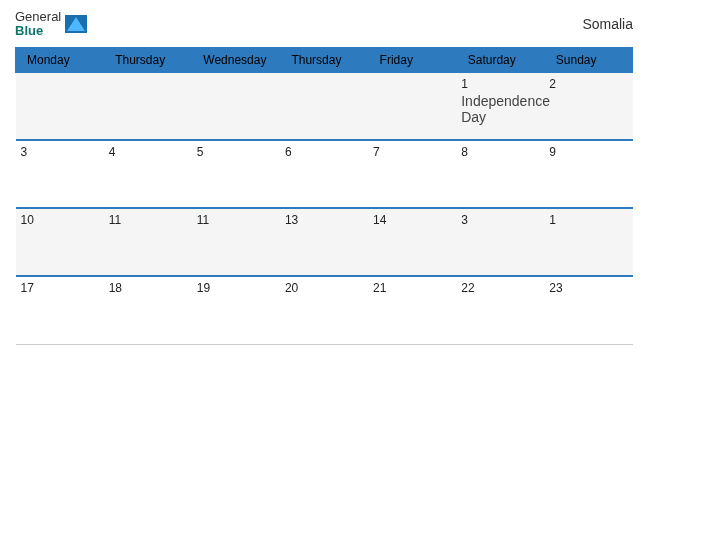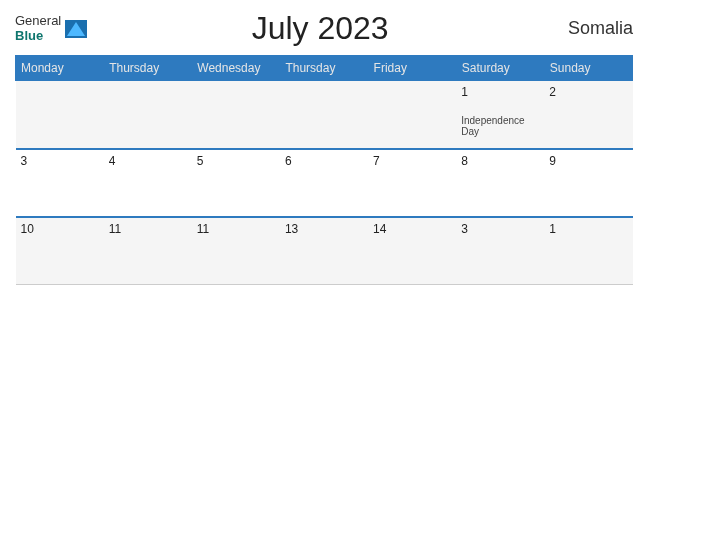--- a/index.html
+++ b/index.html
@@ -40,36 +40,36 @@
       margin-left: 2px;
     }
     .title {
       font-size: 32px;
       font-weight: normal;
       color: #222;
       text-align: center;
       flex: 1;
     }
     .country {
-      font-size: 18px;
+      font-size: 14px;
       color: #333;
       text-align: right;
       min-width: 80px;
     }
     .calendar {
       width: 100%;
       border-collapse: collapse;
       table-layout: fixed;
     }
     .calendar thead tr th {
       background: #2e7abf;
-      color: #e5e5e5;
+      color: #000000;
       font-size: 12px;
       font-weight: normal;
-      padding: 5px 5px;
+      padding: 5px 11px;
       text-align: left;
       border: 1px solid #2e7abf;
     }
     .calendar tbody tr td {
       vertical-align: top;
       padding: 4px 5px 4px 5px;
       height: 68px;
       border-bottom: 1px solid #ccc;
       border-top: none;
       border-left: none;
@@ -80,24 +80,24 @@
     }
     .calendar tbody tr:nth-child(odd) td {
       background: #f5f5f5;
     }
     .calendar tbody tr td .day-num {
       font-size: 12px;
       color: #222;
       display: block;
     }
     .calendar tbody tr td .holiday {
-      font-size: 10px;
+      font-size: 14px;
       color: #444;
       display: block;
-      margin-top: 16px;
+      margin-top: 2px;
     }
     .week-sep {
       border-top: 2px solid #2e7abf !important;
     }
     .empty-cell {
       background: #fff !important;
     }
     .calendar tbody tr:nth-child(odd) .empty-cell {
       background: #f5f5f5 !important;
     }
@@ -113,21 +113,20 @@
         <span class="general">General</span>
         <span class="blue">Blue</span>
       </div>
 
       <svg class="logo-flag" viewBox="0 0 22 18">
         <polygon points="0,0 22,0 22,18 0,18" fill="#1a6faf"></polygon>
         <polygon points="11,2 20,16 2,16" fill="#4db8ff"></polygon>
       </svg>
     </div>
 
-    <div class="title">July 2023</div>
     <div class="country">Somalia</div>
   </div>
 
   <table class="calendar">
     <thead>
       <tr>
         <th>Monday</th>
         <th>Thursday</th>
         <th>Wednesday</th>
         <th>Thursday</th>
@@ -190,15 +189,38 @@
           <td class="week-sep">
             <span class="day-num">14</span>
           </td>
           <td class="week-sep">
             <span class="day-num">3</span>
           </td>
           <td class="week-sep">
             <span class="day-num">1</span>
           </td>
         </tr>
+        <tr>
+          <td class="week-sep">
+            <span class="day-num">17</span>
+          </td>
+          <td class="week-sep">
+            <span class="day-num">18</span>
+          </td>
+          <td class="week-sep">
+            <span class="day-num">19</span>
+          </td>
+          <td class="week-sep">
+            <span class="day-num">20</span>
+          </td>
+          <td class="week-sep">
+            <span class="day-num">21</span>
+          </td>
+          <td class="week-sep">
+            <span class="day-num">22</span>
+          </td>
+          <td class="week-sep">
+            <span class="day-num">23</span>
+          </td>
+        </tr>
       </tbody>
   </table>
 </div>
 
 </body></html>

